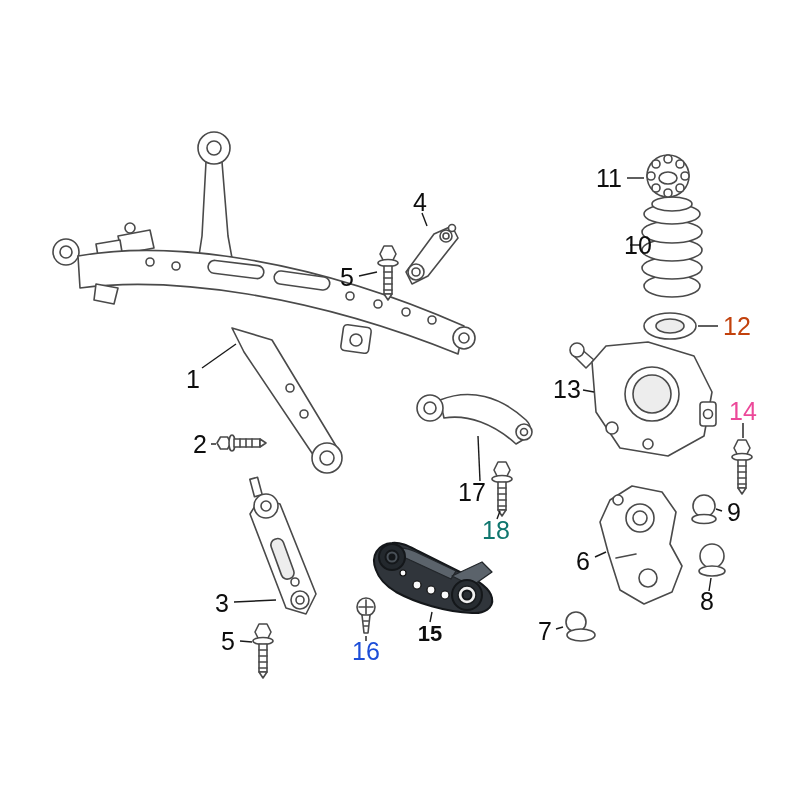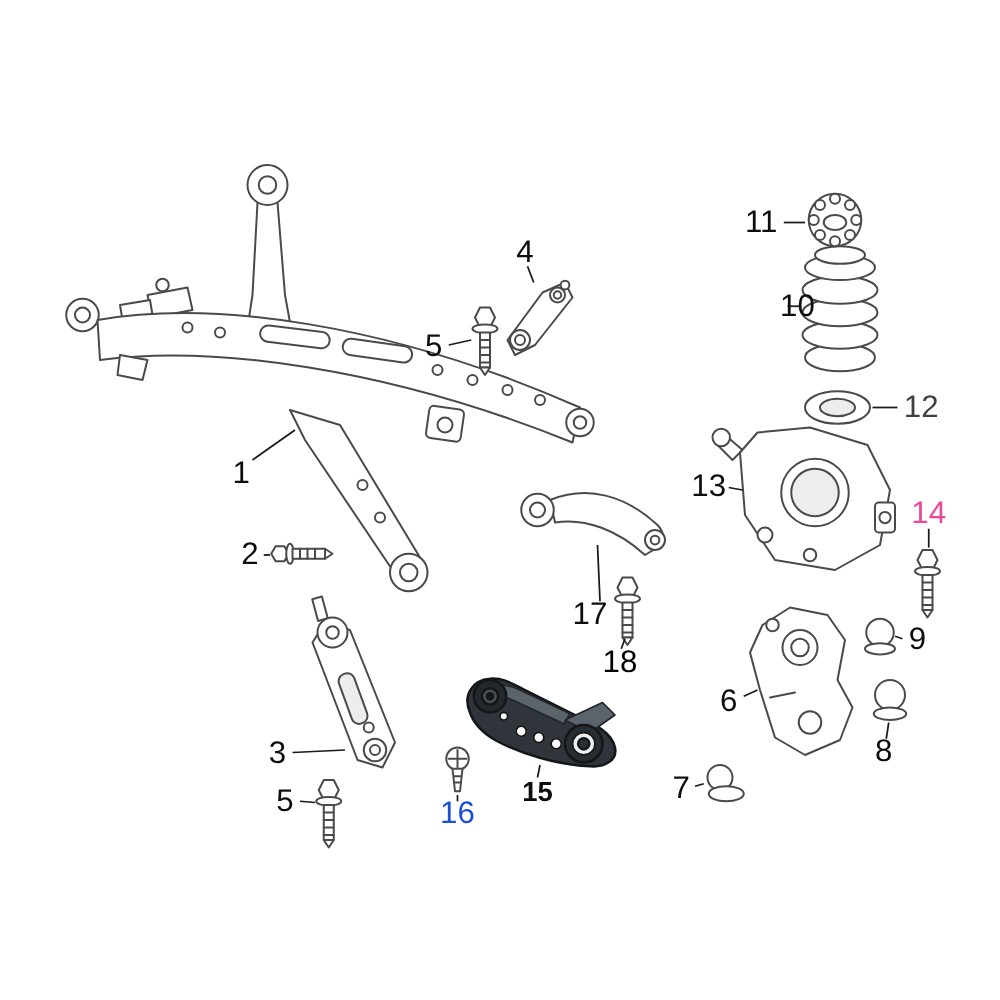--- a/index.html
+++ b/index.html
@@ -296,22 +296,22 @@
       <div class="part-label" style="left: 222px; top: 603px; color: rgb(13, 13, 13);">3</div>
       <div class="part-label" style="left: 420px; top: 202px; color: rgb(13, 13, 13);">4</div>
       <div class="part-label" style="left: 347px; top: 277px; color: rgb(13, 13, 13);">5</div>
       <div class="part-label" style="left: 228px; top: 641px; color: rgb(13, 13, 13);">5</div>
       <div class="part-label" style="left: 583px; top: 561px; color: rgb(13, 13, 13);">6</div>
       <div class="part-label" style="left: 545px; top: 631px; color: rgb(13, 13, 13);">7</div>
       <div class="part-label" style="left: 707px; top: 601px; color: rgb(13, 13, 13);">8</div>
       <div class="part-label" style="left: 734px; top: 512px; color: rgb(13, 13, 13);">9</div>
       <div class="part-label" style="left: 613px; top: 245px; color: rgb(13, 13, 13); margin-left: 25px;">10</div>
       <div class="part-label" style="left: 609px; top: 178px; color: rgb(13, 13, 13); text-align: right;">11</div>
-      <div class="part-label" style="left: 737px; top: 326px; color: #404040;">12</div>
+      <div class="part-label" style="left: 737px; top: 326px; color: #c2410c;">12</div>
       <div class="part-label" style="left: 567px; top: 389px; color: rgb(13, 13, 13); text-align: right;">13</div>
       <div class="part-label" style="left: 743px; top: 411px; color: #ec4899;">14</div>
       <div class="part-label hl" style="left: 430px; top: 634px; color: rgb(13, 13, 13);">15</div>
       <div class="part-label" style="left: 366px; top: 651px; color: #1d4ed8;">16</div>
       <div class="part-label" style="left: 472px; top: 492px; color: rgb(13, 13, 13);">17</div>
-      <div class="part-label" style="left: 496px; top: 530px; color: #000000;">18</div>
+      <div class="part-label" style="left: 496px; top: 530px; color: #0f766e;">18</div>
     </div>
 
 </div>
 
 </body></html>

